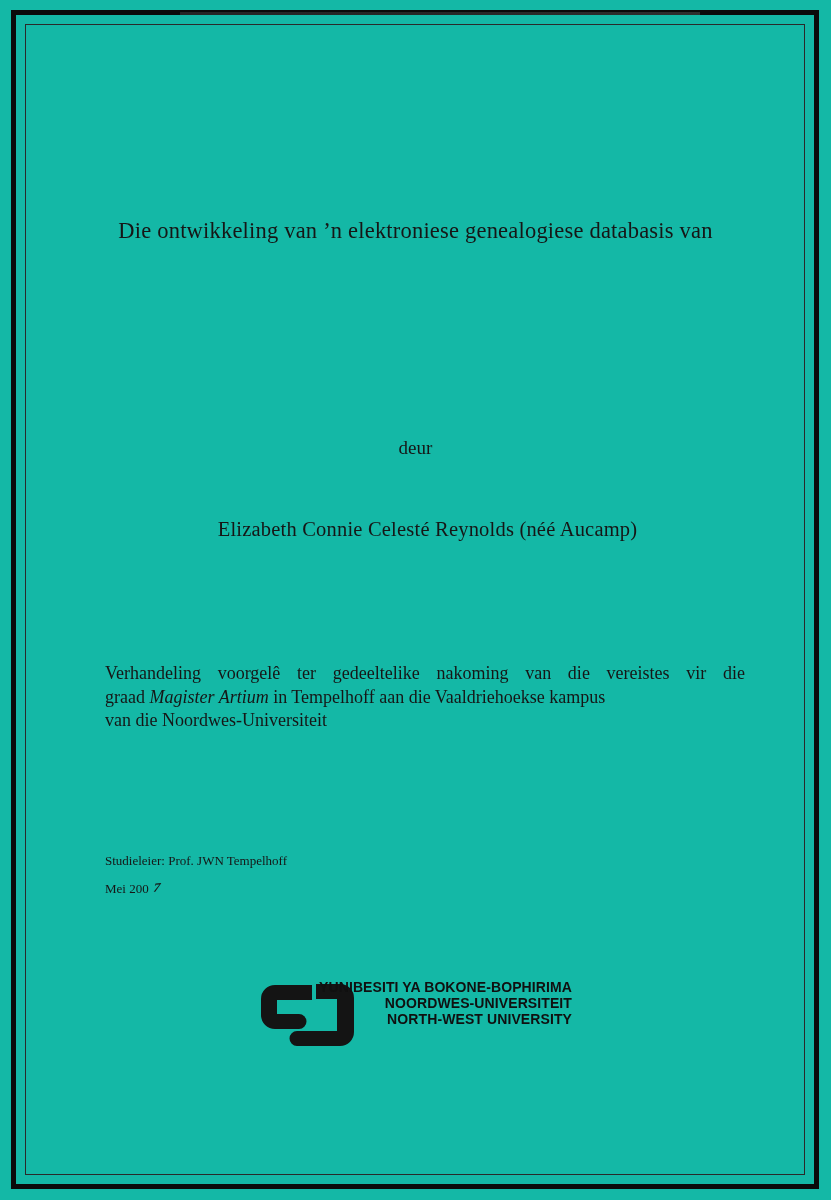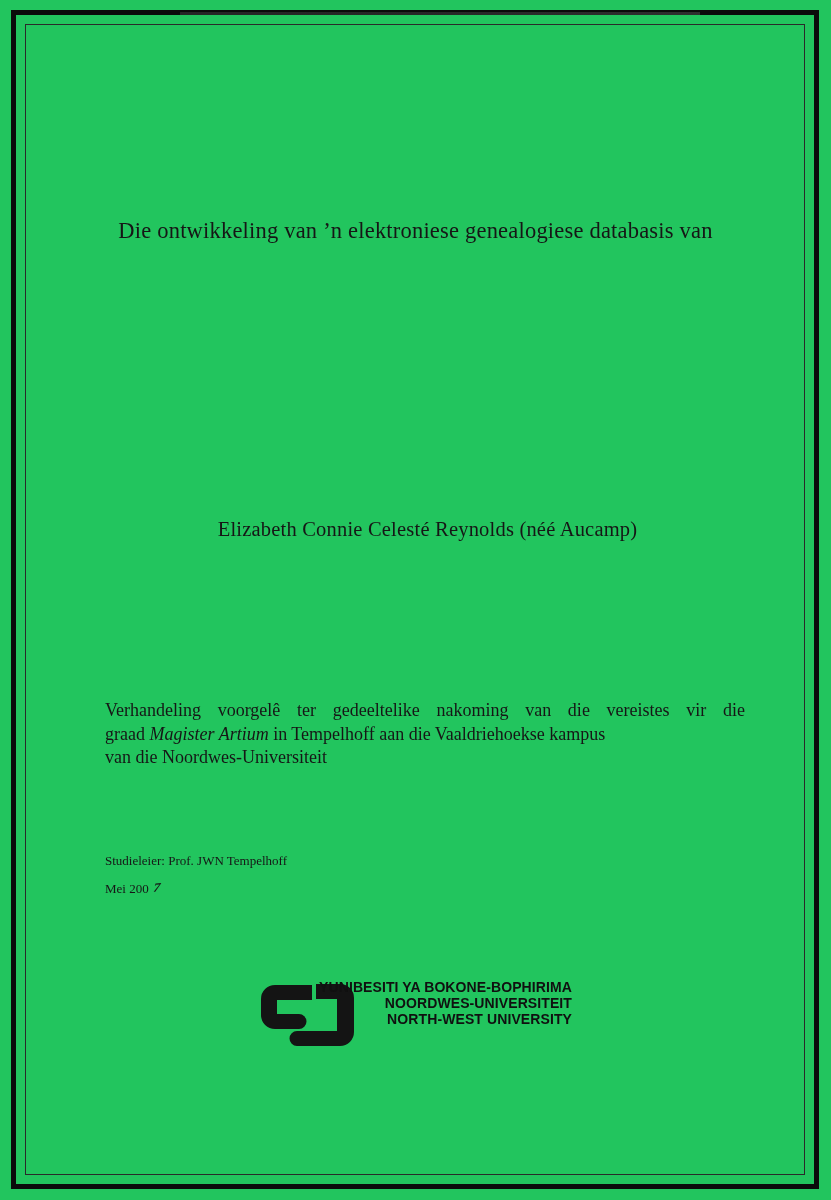--- a/index.html
+++ b/index.html
@@ -5,21 +5,21 @@
   html, body {
     margin: 0;
     padding: 0;
     background: #e8e8e8;
   }
   .page {
     position: relative;
     width: 831px;
     height: 1200px;
     margin: 0 auto;
-    background: #22c55e;
+    background: #14b8a6;
     overflow: hidden;
     font-family: "Liberation Serif", serif;
     color: #161616;
   }
   
   .frame-outer {
     position: absolute;
     left: 11px; top: 10px; right: 12px; bottom: 11px;
     border: 5px solid #0b0b0b;
   }
@@ -64,21 +64,20 @@
     position: absolute;
     left: 105px; top: 662px;
     width: 640px;
     font-size: 18px;
     line-height: 23.5px;
   }
   .statement .just {
     display: block;
     text-align: justify;
     text-align-last: justify;
-    margin-top: 37px;
   }
   .statement .ital { font-style: italic; }
 
   .supervisor-block {
     position: absolute;
     left: 105px; top: 847px;
     font-size: 13px;
     line-height: 28px;
   }
   .weird-seven {
@@ -116,20 +115,21 @@
 
   <div class="frame-outer">
     <div class="frame-inner"></div>
   </div>
   <div class="scan-smear"></div>
 
   <div class="title-block">
     <div>Die ontwikkeling van ’n elektroniese genealogiese databasis van</div>
   </div>
 
+  <div class="byline">deur</div>
 
   <div class="author">Elizabeth Connie Celesté Reynolds (néé Aucamp)</div>
 
   <div class="statement">
     <span class="just">Verhandeling voorgelê ter gedeeltelike nakoming van die vereistes vir die</span>
     <span><span>graad </span><span class="ital">Magister Artium</span><span> in Tempelhoff aan die Vaaldriehoekse kampus</span></span><br>
     <span>van die Noordwes-Universiteit</span>
   </div>
 
   <div class="supervisor-block">

